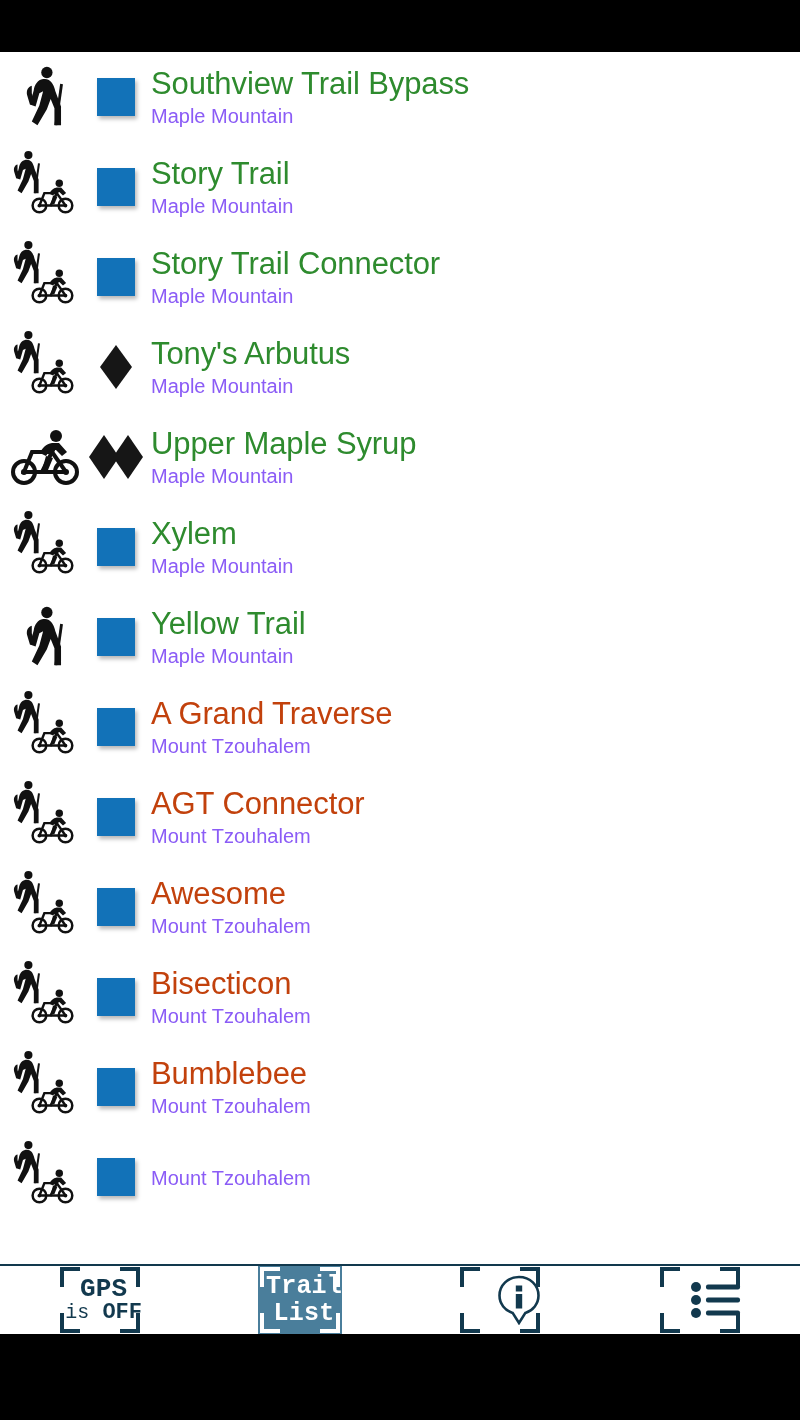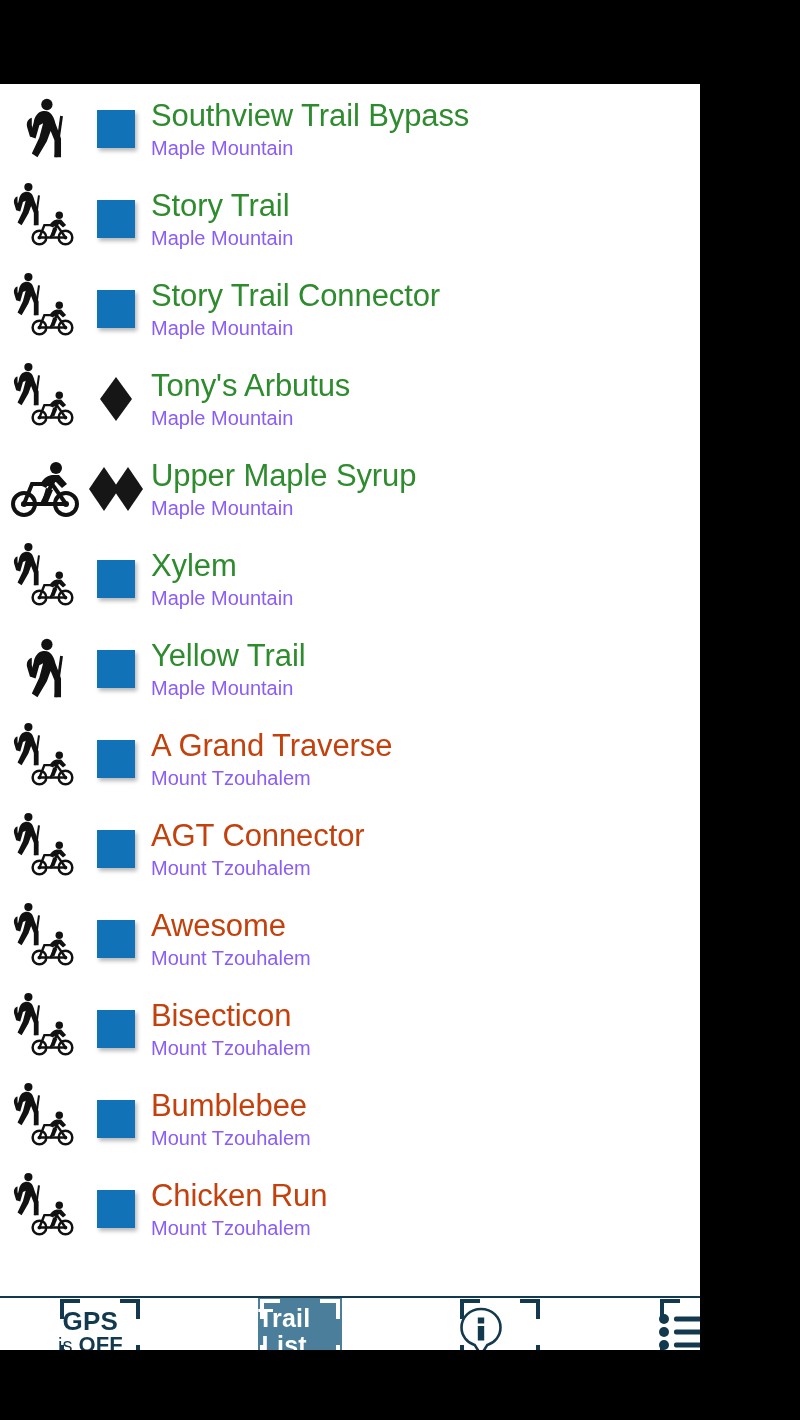--- a/index.html
+++ b/index.html
@@ -30,22 +30,22 @@
   }
   .letterbox-bottom {
     position: absolute;
     left: 0; top: 1350px;
     width: 800px; height: 70px;
     background: #000000;
   }
   .app {
     position: absolute;
     left: 0;
-    top: 84px;
-    width: 700px;
+    top: 52px;
+    width: 800px;
     height: 1282px;
     background: #ffffff;
     overflow: hidden;
   }
 
   
   .trail-list {
     position: absolute;
     left: 0;
     top: 0;
@@ -129,21 +129,22 @@
     display: flex;
     align-items: center;
     justify-content: center;
   }
   .nav-btn {
     position: relative;
     width: 84px;
     height: 68px;
     display: flex;
     align-items: center;
-    justify-content: flex-start;
+    justify-content: flex-end;
+    font-family: Liberation Mono, monospace;
   }
   .nav-btn.selected { background: #4A7E9B; }
 
   .brackets {
     position: absolute;
     left: 0; top: 0;
     width: 84px; height: 68px;
     pointer-events: none;
   }
   .brk {
@@ -556,21 +557,20 @@
                 <circle cx="44" cy="10" r="6"></circle>
                 <path d="M40 17 C34 18 30 22 28 27 L34 30 L38 24 L44 24 L50 30 L55 26 L47 17 Z"></path>
                 <path d="M34 30 L30 44 L36 44 L41 32 Z"></path>
               </g>
             </svg>
           </div>
           <div class="diff-icon">
             <div class="sq"></div>
           </div>
           <div class="trail-text">
-            <div class="trail-name navy">Chicken Run</div>
             <div class="trail-area">Mount Tzouhalem</div>
           </div>
         </div>
       </div>
 
     <div class="navbar">
 
       <div class="nav-cell">
         <div class="nav-btn">
           <div class="brackets">

